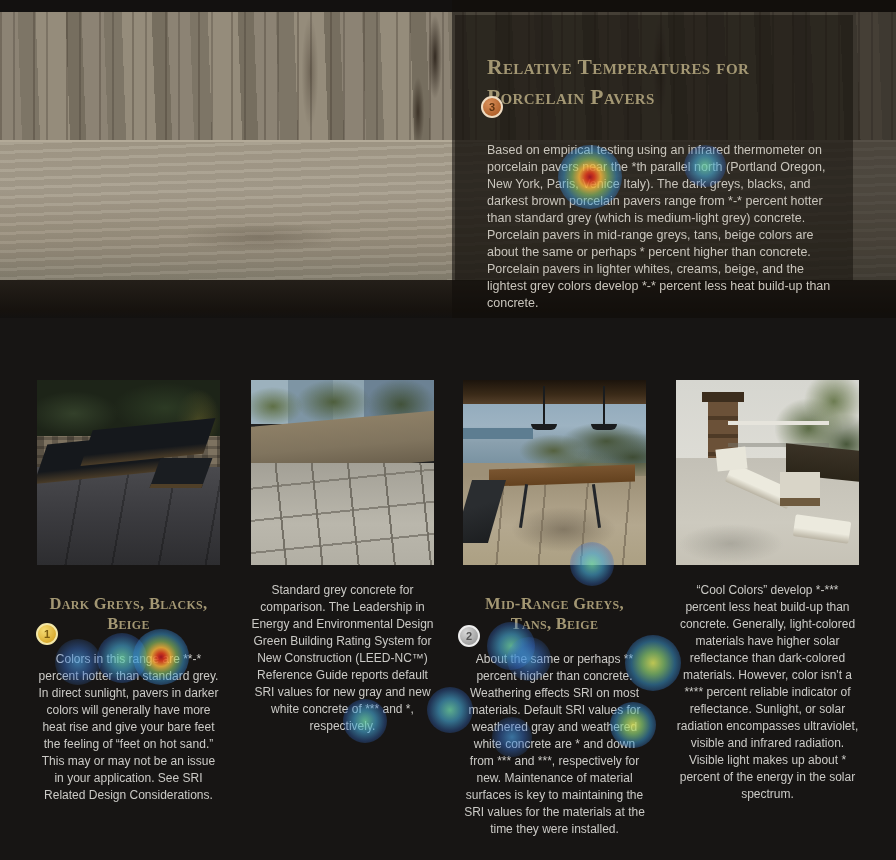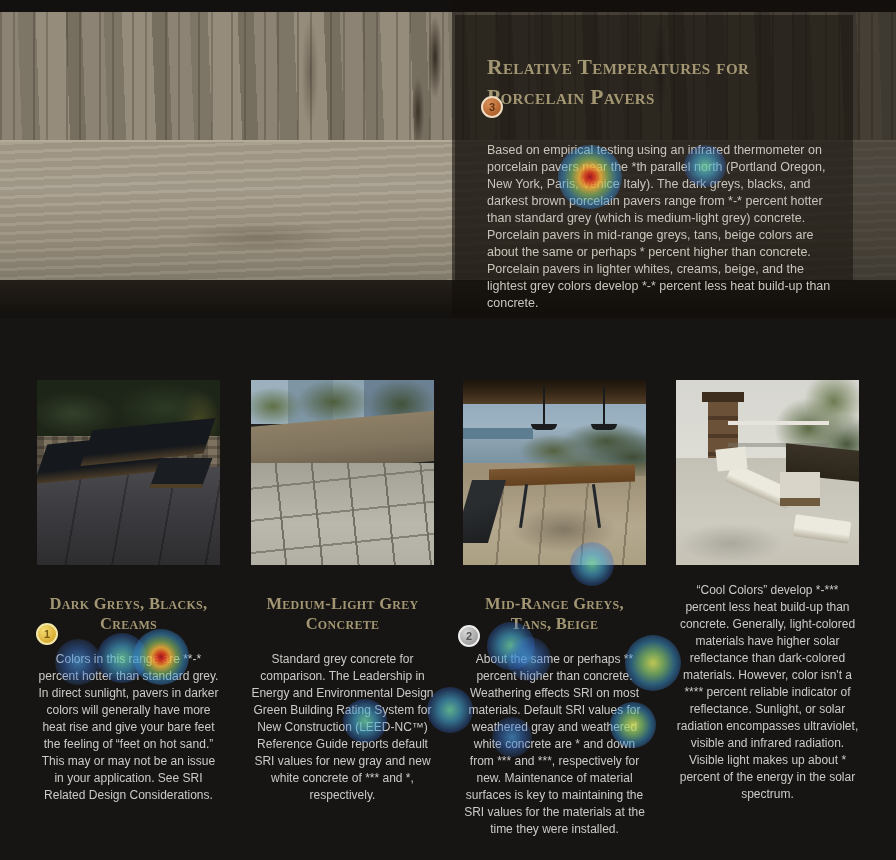--- a/index.html
+++ b/index.html
@@ -159,31 +159,30 @@
 
     <div class="card" style="left:37px">
       <div class="photo p1">
         <div class="p1-foliage"></div>
         <div class="p1-wall"></div>
         <div class="p1-floor"></div>
         <div class="p1-lounge a"></div>
         <div class="p1-lounge b"></div>
         <div class="p1-stool"></div>
       </div>
-      <h2>Dark Greys, Blacks, Creams</h2>
+      <h2>Dark Greys, Blacks, Beige</h2>
       <p>Colors in this range are **-* percent hotter than standard grey. In direct sunlight, pavers in darker colors will generally have more heat rise and give your bare feet the feeling of “feet on hot sand.” This may or may not be an issue in your application. See SRI Related Design Considerations.</p>
     </div>
 
     <div class="card" style="left:251px">
       <div class="photo p2">
         <div class="p2-top"></div>
         <div class="p2-wall"></div>
         <div class="p2-floor"></div>
       </div>
-      <h2>Medium-Light Grey Concrete</h2>
       <p>Standard grey concrete for comparison. The Leadership in Energy and Environmental Design Green Building Rating System for New Construction (LEED-NC™) Reference Guide reports default SRI values for new gray and new white concrete of *** and *, respectively.</p>
     </div>
 
     <div class="card" style="left:463px">
       <div class="photo p3">
         <div class="p3-sky"></div>
         <div class="p3-sea"></div>
         <div class="p3-hill"></div>
         <div class="p3-roof"></div>
         <div class="p3-lamp a"></div>

